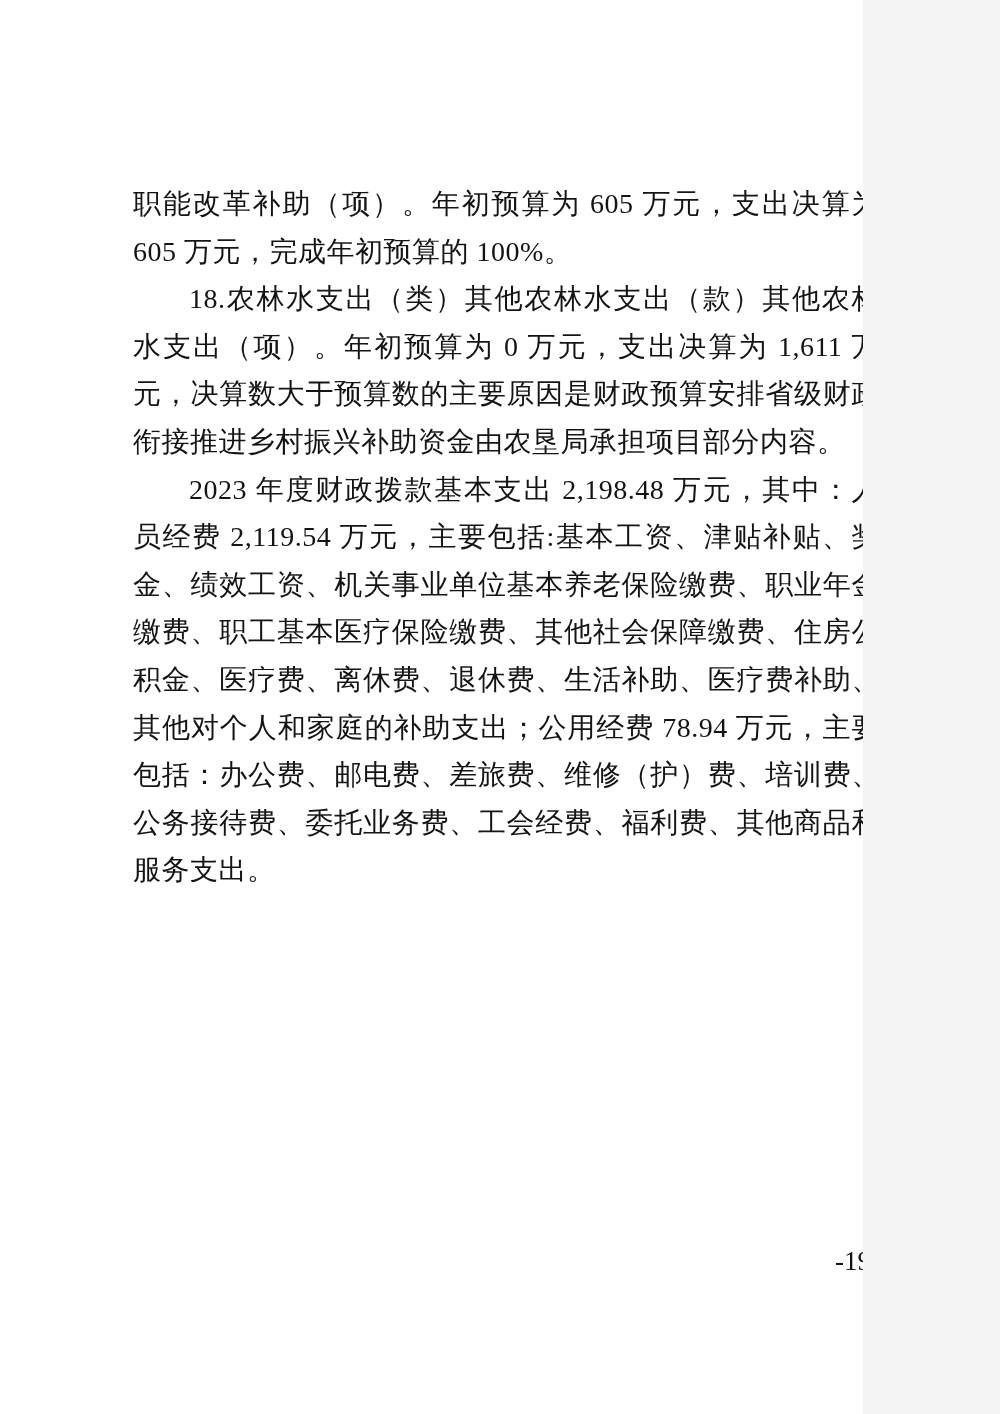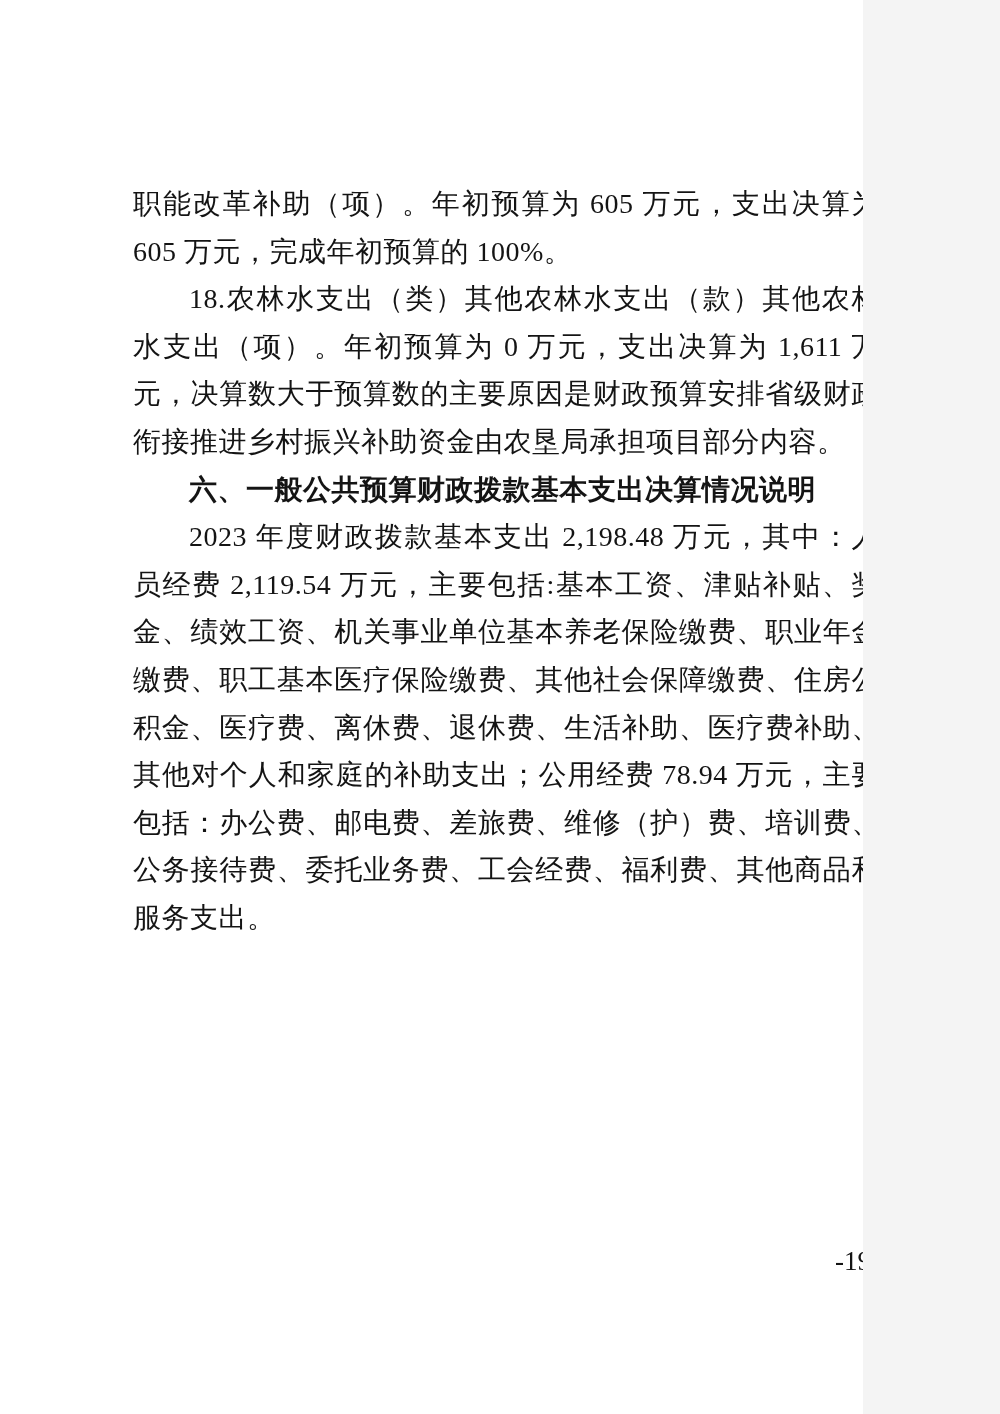--- a/index.html
+++ b/index.html
@@ -54,17 +54,16 @@
     font-family: "Liberation Serif", serif;
   }
 </style>
 </head>
 <body>
 
 <div class="page">
   <div class="content">
     <p class="para-noindent">职能改革补助（项）。年初预算为 605 万元，支出决算为 605 万元，完成年初预算的 100%。</p>
     <p class="para-indent">18.农林水支出（类）其他农林水支出（款）其他农林水支出（项）。年初预算为 0 万元，支出决算为 1,611 万元，决算数大于预算数的主要原因是财政预算安排省级财政衔接推进乡村振兴补助资金由农垦局承担项目部分内容。</p>
-    <p class="heading">六、一般公共预算财政拨款基本支出决算情况说明</p>
     <p class="para-indent">2023 年度财政拨款基本支出 2,198.48 万元，其中：人员经费 2,119.54 万元，主要包括:基本工资、津贴补贴、奖金、绩效工资、机关事业单位基本养老保险缴费、职业年金缴费、职工基本医疗保险缴费、其他社会保障缴费、住房公积金、医疗费、离休费、退休费、生活补助、医疗费补助、其他对个人和家庭的补助支出；公用经费 78.94 万元，主要包括：办公费、邮电费、差旅费、维修（护）费、培训费、公务接待费、委托业务费、工会经费、福利费、其他商品和服务支出。</p>
   </div>
   <div class="page-number">-19-</div>
 </div>
 
 </body></html>

